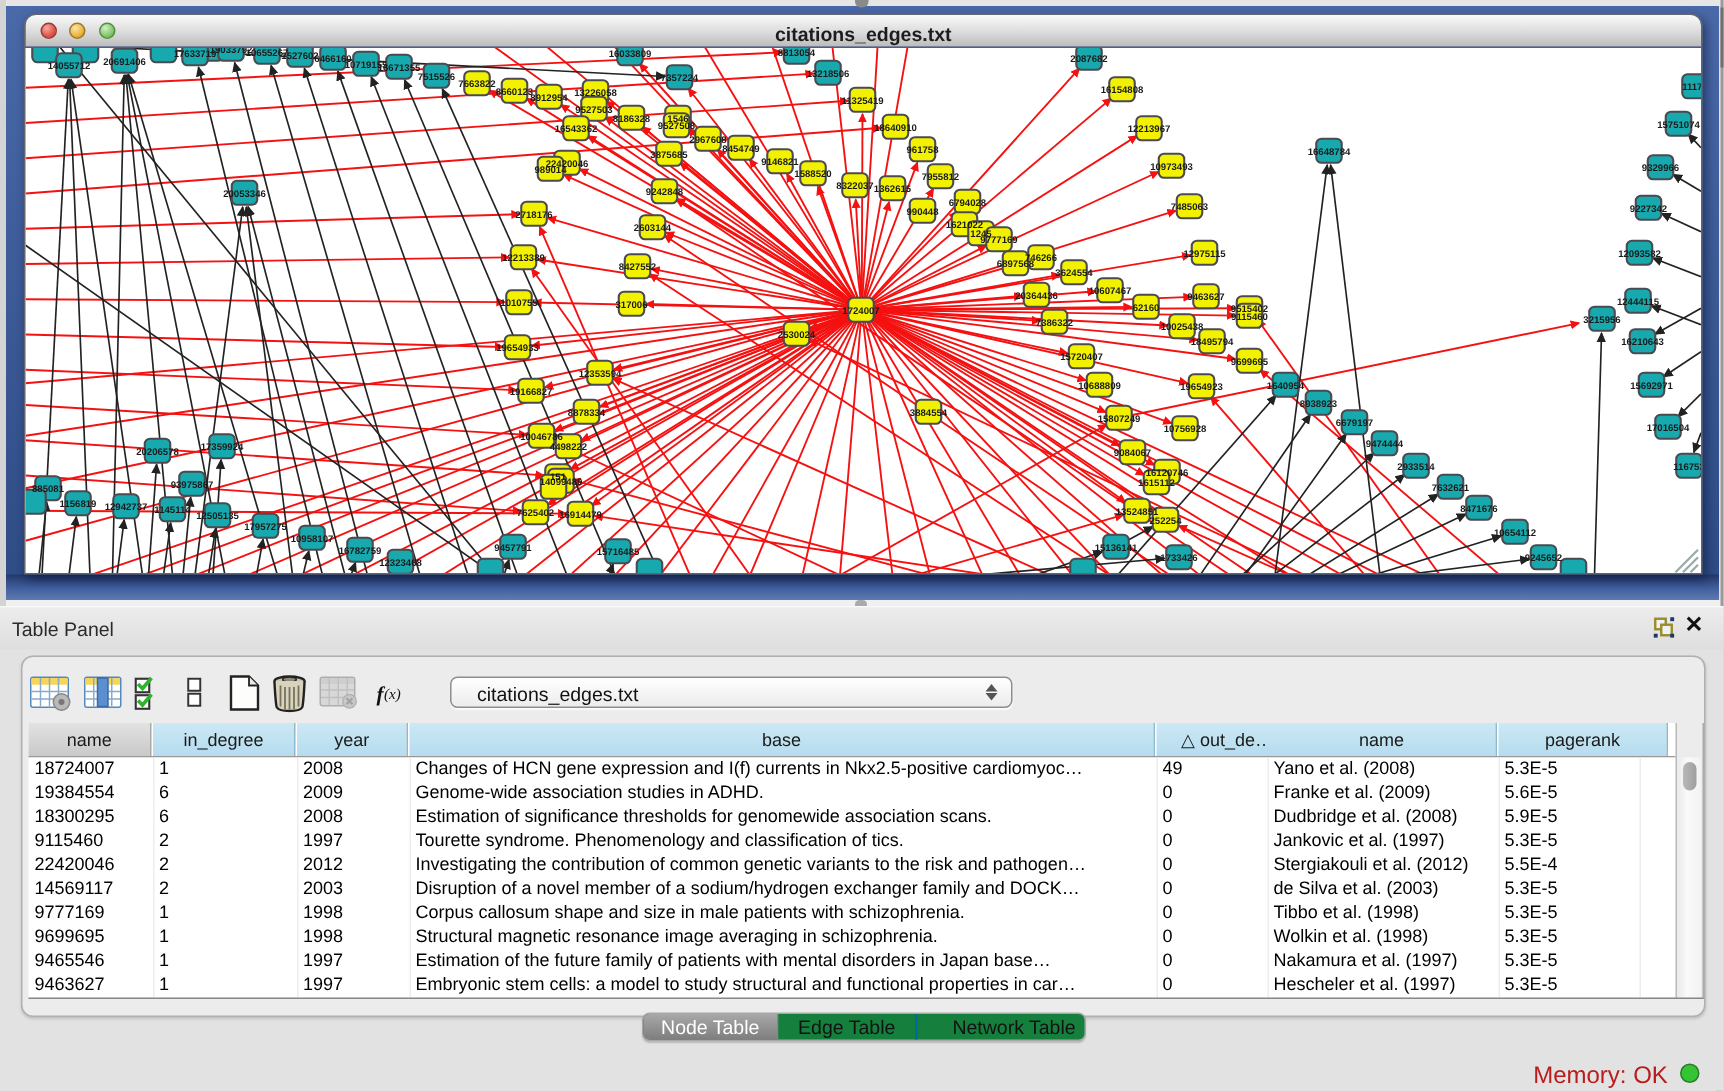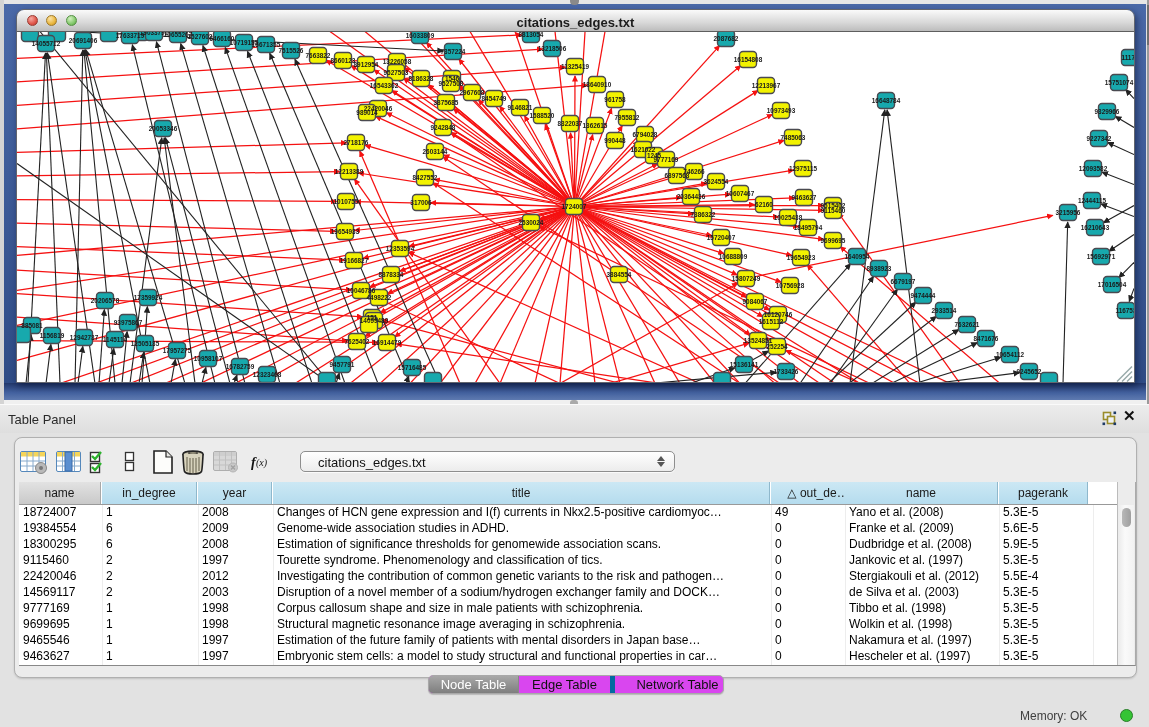--- a/index.html
+++ b/index.html
@@ -33,26 +33,26 @@
 #thead{position:absolute;left:19px;top:482px;width:1098px;height:23px;background:#fff;border-bottom:1px solid #999}
 .hc{position:absolute;top:482px;height:22px;background:linear-gradient(#cce8f4,#b5dcee);border-right:1px solid #8fb8cc;font-size:12px;color:#1a1a1a;text-align:center;line-height:22px}
 .hg{background:linear-gradient(#e2e2e2,#c9c9c9);border-right:1px solid #a8a8a8}
 #tbody{position:absolute;left:19px;top:505px;width:1098px;height:160px;background:#fff}
 .cell{position:absolute;height:16px;font-size:12px;line-height:15px;color:#000;white-space:nowrap;overflow:hidden}
 .vline{position:absolute;top:505px;height:160px;width:1px;background:#ededed}
 #tb-border{position:absolute;left:19px;top:482px;width:1117px;height:184px;border-bottom:1px solid #888;border-right:1px solid #aaa;pointer-events:none}
 #sbar{position:absolute;left:1119px;top:505px;width:15px;height:160px;background:linear-gradient(90deg,#ececec,#fafafa 40%,#f2f2f2)}
 #sthumb{position:absolute;left:1122px;top:508px;width:9px;height:19px;background:linear-gradient(90deg,#b8b8b8,#9f9f9f);border-radius:5px}
 #sepv{position:absolute;left:1117px;top:482px;width:1px;height:184px;background:#bbb}
-#tabs{position:absolute;left:428px;top:675px;width:296px;height:19px;border:1px solid #a8a8a8;border-radius:5px;background:#d946ef;box-shadow:0 1px 1px rgba(0,0,0,.18)}
+#tabs{position:absolute;left:428px;top:675px;width:296px;height:19px;border:1px solid #a8a8a8;border-radius:5px;background:#15803d;box-shadow:0 1px 1px rgba(0,0,0,.18)}
 .seg{position:absolute;top:0;height:17px;font-size:13px;line-height:17px;text-align:center;color:#111}
 #seg1{left:0;width:90px;background:linear-gradient(#a8a8a8,#7e7e7e);color:#fff;border-radius:4px 0 0 4px;border-right:1px solid #888}
 #seg2{left:91px;width:89px}
-#seg3{left:181px;width:130px;border-left:5px solid #0369a1}
-#mem{position:absolute;left:1020px;top:709px;width:94px;text-align:left;font-size:12px;color:#404040}
+#seg3{left:181px;width:130px;border-left:2px solid #0369a1}
+#mem{position:absolute;left:1020px;top:709px;width:94px;text-align:center;font-size:16px;color:#b91c1c}
 #memdot{position:absolute;left:1120px;top:709px;width:13px;height:13px;border-radius:50%;background:#35c435;border:1px solid #2a7d2a}
 </style></head>
 <body>
 <div id="desktop"></div>
 <div id="below"></div>
 <div id="divider"></div>
 <div id="grip"></div>
 <div id="top-strip"></div>
 <div id="left-strip"></div>
 <div id="notch"></div>
@@ -619,24 +619,24 @@
 </svg>
 <div id="combo">
     <div class="t">citations_edges.txt</div>
     <div class="a au"></div>
     <div class="a ad"></div>
   </div>
 <div id="thead"></div>
 <div class="hc hg" style="left:19px;width:82px">name</div>
 <div class="hc" style="left:102px;width:95px">in_degree</div>
 <div class="hc" style="left:198px;width:74px">year</div>
-<div class="hc" style="left:273px;width:497px">title</div>
+<div class="hc" style="left:273px;width:497px">base</div>
 <div class="hc" style="left:771px;width:95px">△ out_de…</div>
 <div class="hc" style="left:845px;width:153px">name</div>
-<div class="hc" style="left:999px;width:89px">pagerank</div>
+<div class="hc" style="left:999px;width:113px">pagerank</div>
 <div id="tbody"></div>
 <div class="cell" style="left:23px;top:505px;width:75px">18724007</div>
 <div class="cell" style="left:106px;top:505px;width:88px">1</div>
 <div class="cell" style="left:202px;top:505px;width:67px">2008</div>
 <div class="cell" style="left:277px;top:505px;width:490px">Changes of HCN gene expression and I(f) currents in Nkx2.5-positive cardiomyoc…</div>
 <div class="cell" style="left:775px;top:505px;width:66px">49</div>
 <div class="cell" style="left:849px;top:505px;width:146px">Yano et al. (2008)</div>
 <div class="cell" style="left:1003px;top:505px;width:86px">5.3E-5</div>
 <div class="cell" style="left:23px;top:521px;width:75px">19384554</div>
 <div class="cell" style="left:106px;top:521px;width:88px">6</div>

